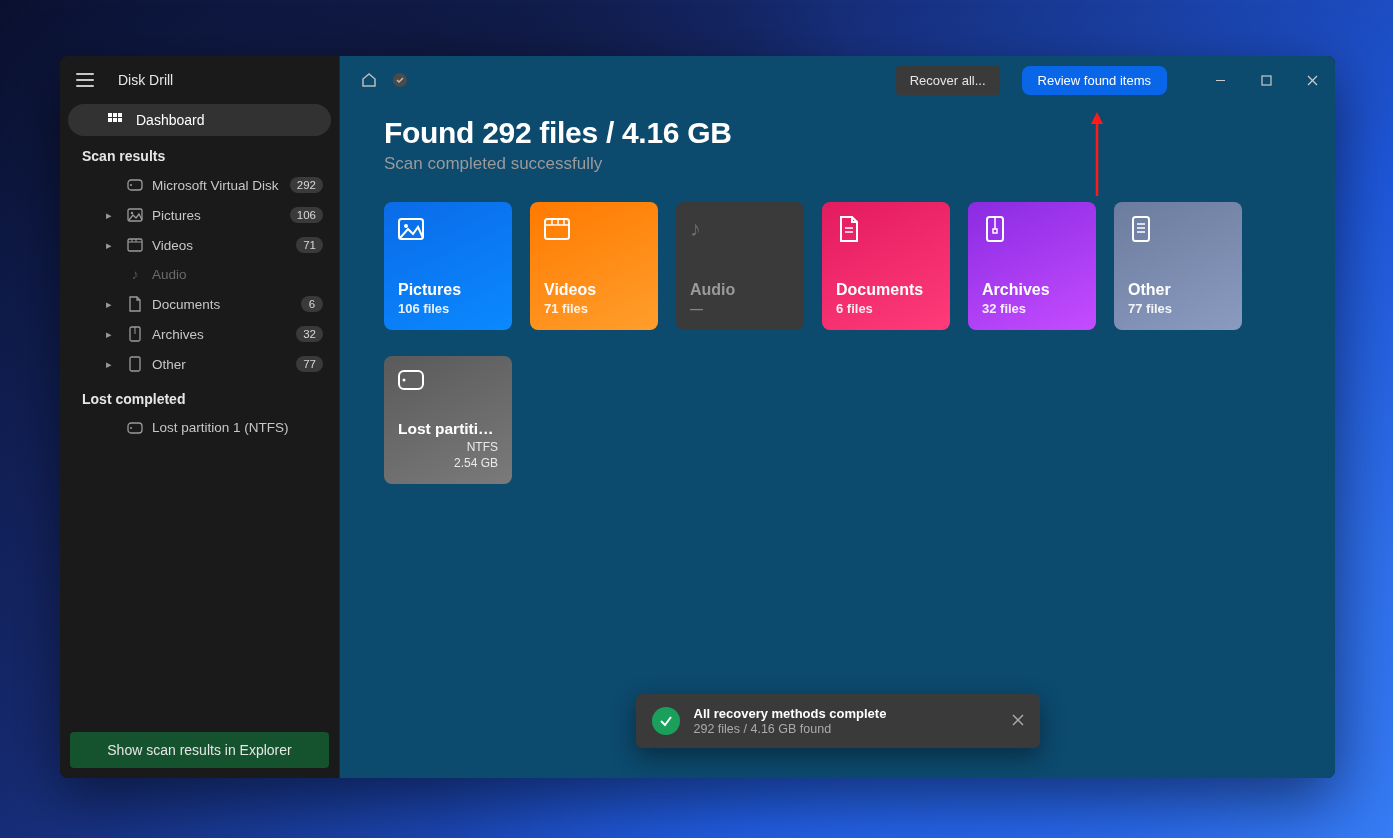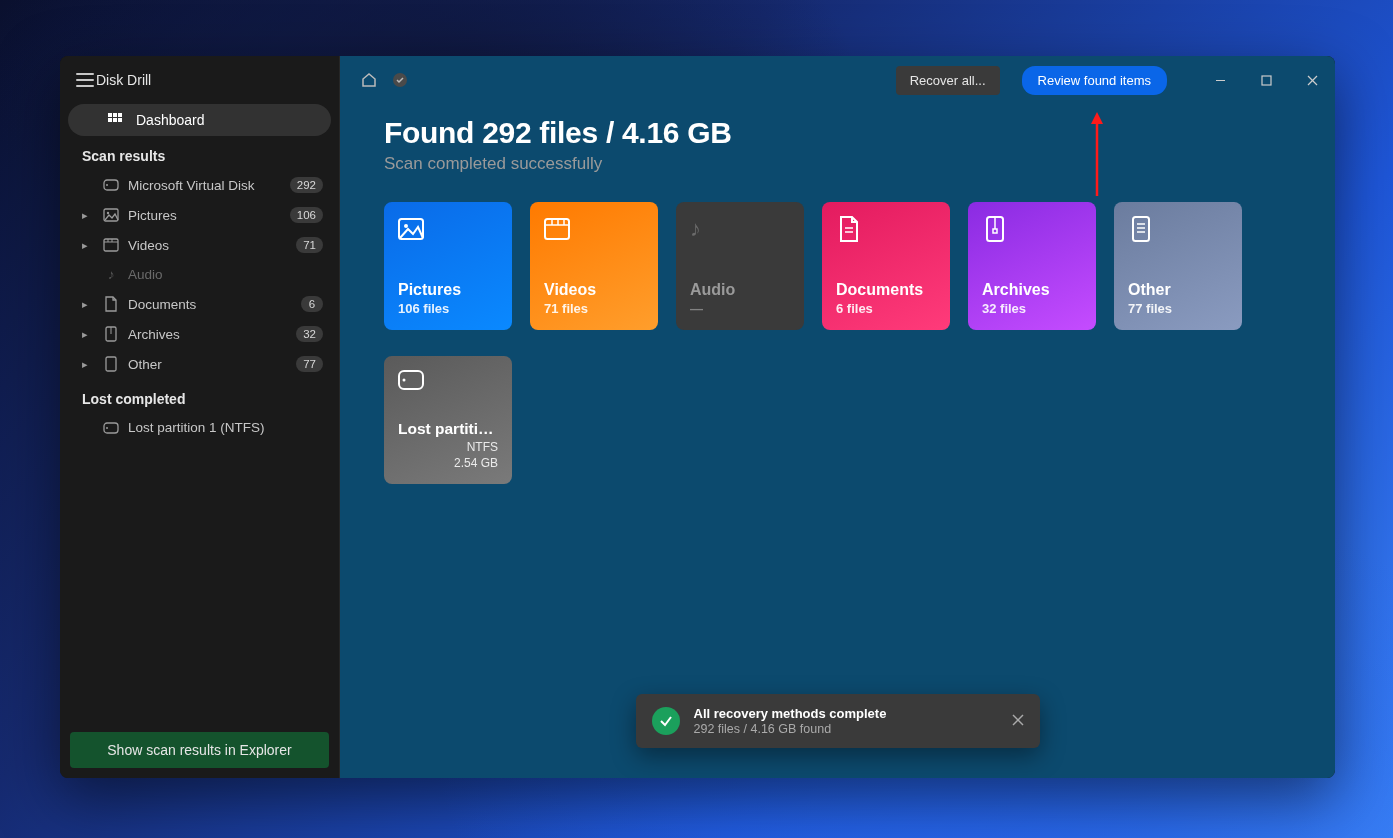--- a/index.html
+++ b/index.html
@@ -34,21 +34,21 @@
   width: 280px;
   background: #1a1a1a;
   display: flex;
   flex-direction: column;
   border-right: 1px solid #262626;
 }
 .sidebar-header {
   display: flex;
   align-items: center;
   padding: 10px 16px;
-  gap: 2px;
+  gap: 24px;
   height: 48px;
 }
 .hamburger { width: 18px; height: 14px; display: flex; flex-direction: column; justify-content: space-between; cursor: pointer; }
 .hamburger span { height: 2px; background: #c7c7c7; border-radius: 1px; }
 .app-title { color: #e6e6e6; font-size: 14px; font-weight: 400; }
 .nav-item {
   display: flex;
   align-items: center;
   gap: 12px;
   padding: 8px 12px 8px 38px;
@@ -66,26 +66,27 @@
 .nav-item .icon { width: 18px; display: flex; justify-content: center; }
 .section-h {
   color: #e6e6e6;
   font-size: 14px;
   font-weight: 600;
   padding: 12px 20px 6px 22px;
 }
 .tree-item {
   display: flex;
   align-items: center;
-  padding: 7px 16px 7px 22px;
+  padding: 7px 16px 7px 12px;
   color: #c7c7c7;
   font-size: 13.5px;
   cursor: pointer;
   gap: 8px;
   position: relative;
+  margin-left: 34px;
 }
 .tree-item .chev { width: 12px; color: #9a9a9a; font-size: 11px; }
 .tree-item .t-icon { width: 18px; display: flex; justify-content: center; color: #9a9a9a; }
 .tree-item .label { flex: 1; }
 .tree-item .badge {
   background: #3a3a3a;
   color: #d8d8d8;
   font-size: 11.5px;
   padding: 2px 7px;
   border-radius: 10px;
@@ -133,21 +134,21 @@
   font-size: 13px;
   border-radius: 4px;
   cursor: pointer;
 }
 .btn-primary {
   background: #0a66e8;
   color: #fff;
   border: none;
   padding: 7px 16px;
   font-size: 13px;
-  border-radius: 13px;
+  border-radius: 8px;
   cursor: pointer;
   margin-left: 8px;
 }
 .win-ctrls { display: flex; margin-left: 16px; }
 .win-ctrls div {
   width: 46px;
   height: 48px;
   display: flex;
   align-items: center;
   justify-content: center;

